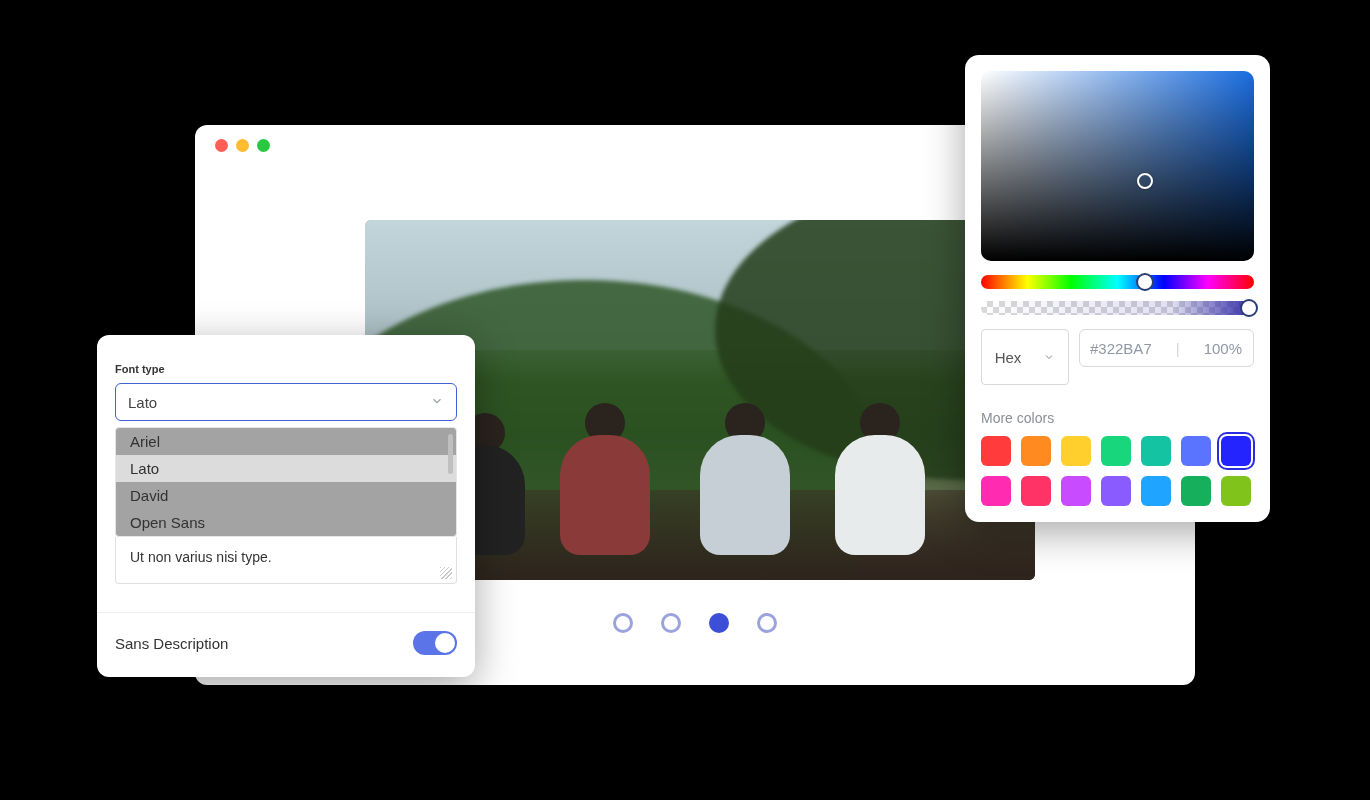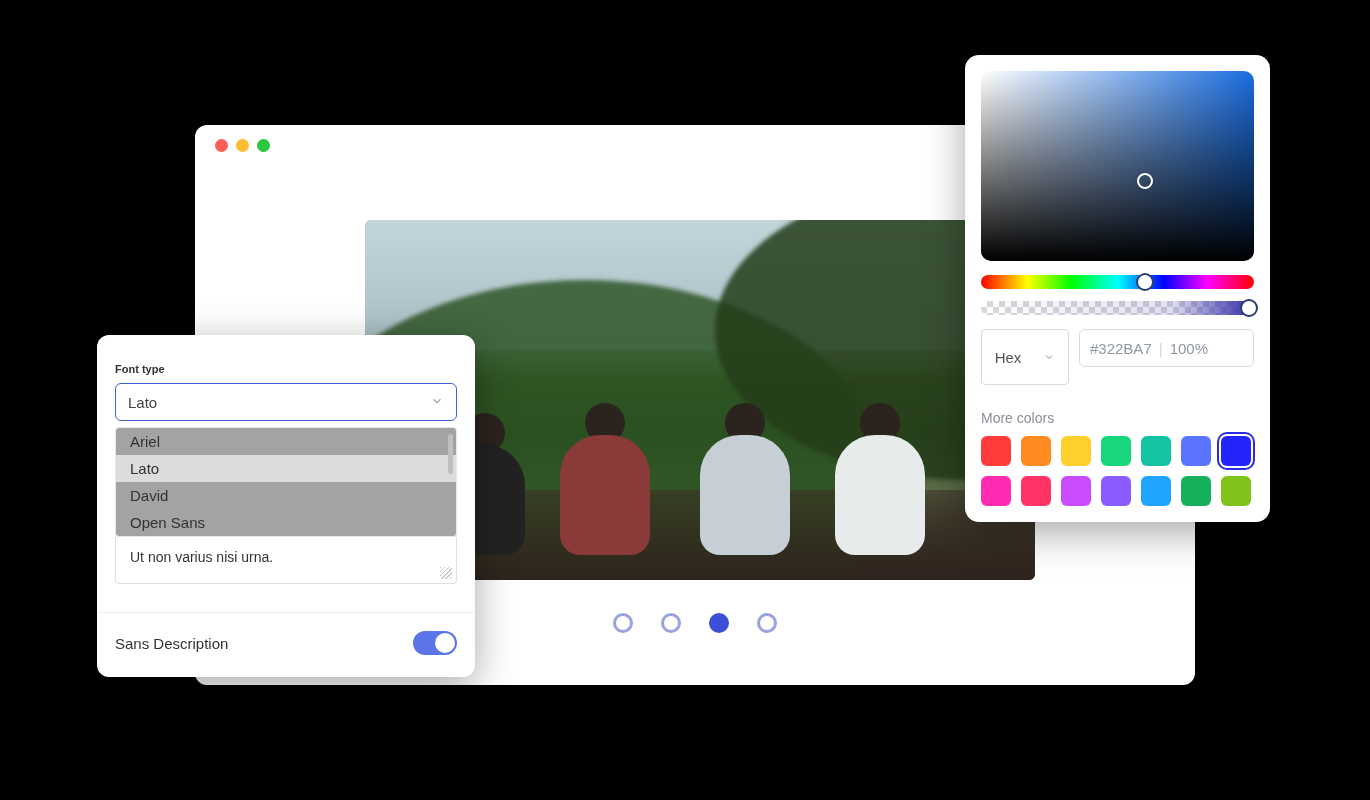--- a/index.html
+++ b/index.html
@@ -203,21 +203,21 @@
   .alpha-thumb { left: 98%; }
   .format-row { display:flex; gap:10px; margin-top:14px; }
   .format-select {
     flex:0 0 88px; height:56px; border:1px solid #d9d9d9; border-radius:4px;
     display:flex; align-items:center; justify-content:center; gap:22px;
     color:#555; font-size:15px; cursor:pointer;
   }
   .hex-input {
     flex:1; height:38px; border:1px solid #d9d9d9; border-radius:6px;
     display:flex; align-items:center; padding:0 10px; color:#9097a3; font-size:15px;
-    gap:7px;
+    gap:24px;
   }
   .hex-input .sep { color:#d4d7dd; }
   .more-colors { margin-top:25px; font-size:14px; color:#8b8f96; }
   .swatch-grid {
     margin-top:10px;
     display:grid;
     grid-template-columns: repeat(7, 30px);
     gap:10px;
   }
   .swatch {
@@ -280,21 +280,21 @@
 
   <div class="dropdown-list" id="font-options">
     <div class="scrollbar-stub"></div>
   <div class="opt">Ariel</div>
       <div class="opt sel">Lato</div>
       <div class="opt">David</div>
       <div class="opt">Open Sans</div>
     </div>
 
   <div class="desc-box">
-    <span>Ut non varius nisi urna.</span>
+    <span>Ut non varius nisi type.</span>
     <div class="resize-grip"></div>
   </div>
 
   <hr class="divider">
 
   <div class="toggle-row">
     <span class="toggle-label">Sans Description</span>
     <div class="toggle">
         <div class="knob"></div>
       </div>

